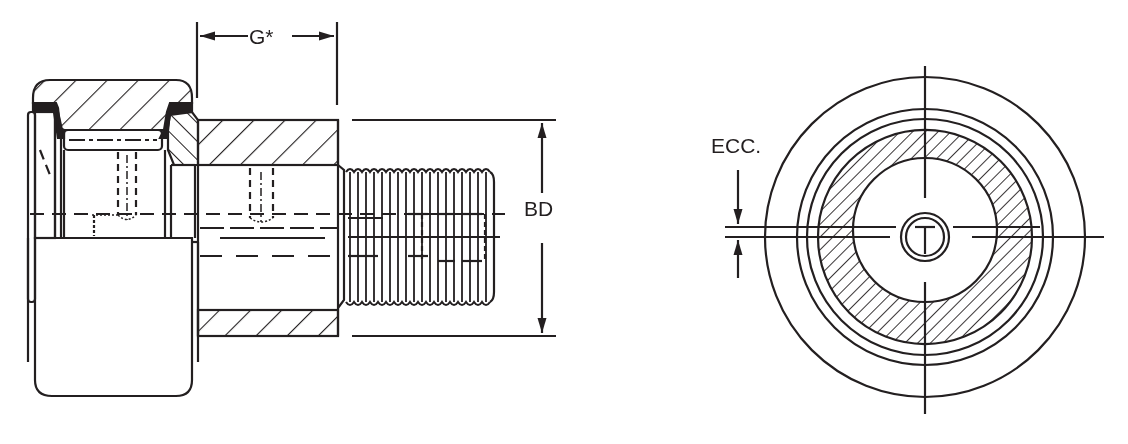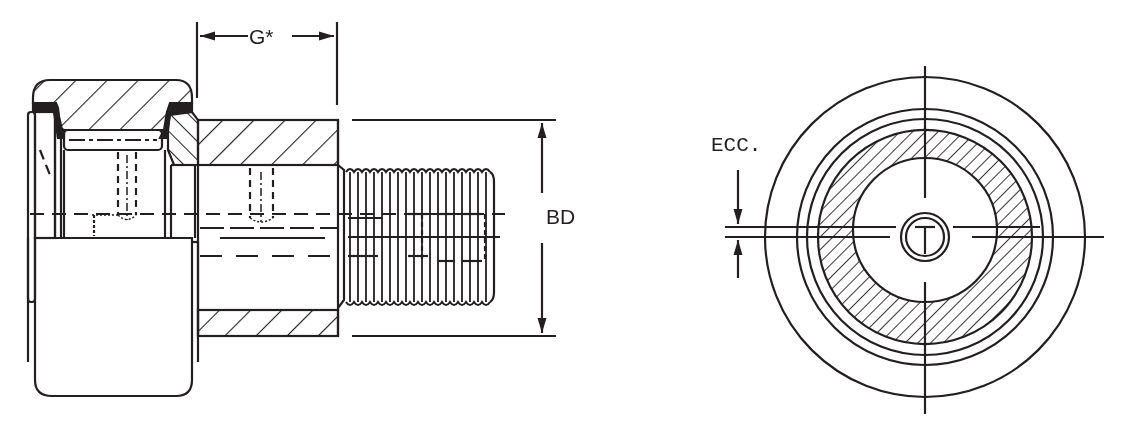--- a/index.html
+++ b/index.html
@@ -153,14 +153,14 @@
     <line x1="972" y1="237" x2="1104" y2="237"></line>
 
     <g>
       <line x1="738" y1="170" x2="738" y2="224" marker-end="url(#arr)"></line>
       <line x1="738" y1="278" x2="738" y2="240" marker-end="url(#arr)"></line>
     </g>
   </g>
 </svg>
 
 <div class="lbl" style="left:249px; top:26px;">G*</div>
-<div class="lbl" style="left:524px; top:206px;margin-left:22px;">BD</div>
-<div class="lbl" style="left:711px; top:135px;font-family:Liberation Mono, monospace;">ECC.</div>
+<div class="lbl" style="left:524px; top:198px;">BD</div>
+<div class="lbl" style="left:711px; top:135px;">ECC.</div>
 
 </body></html>

